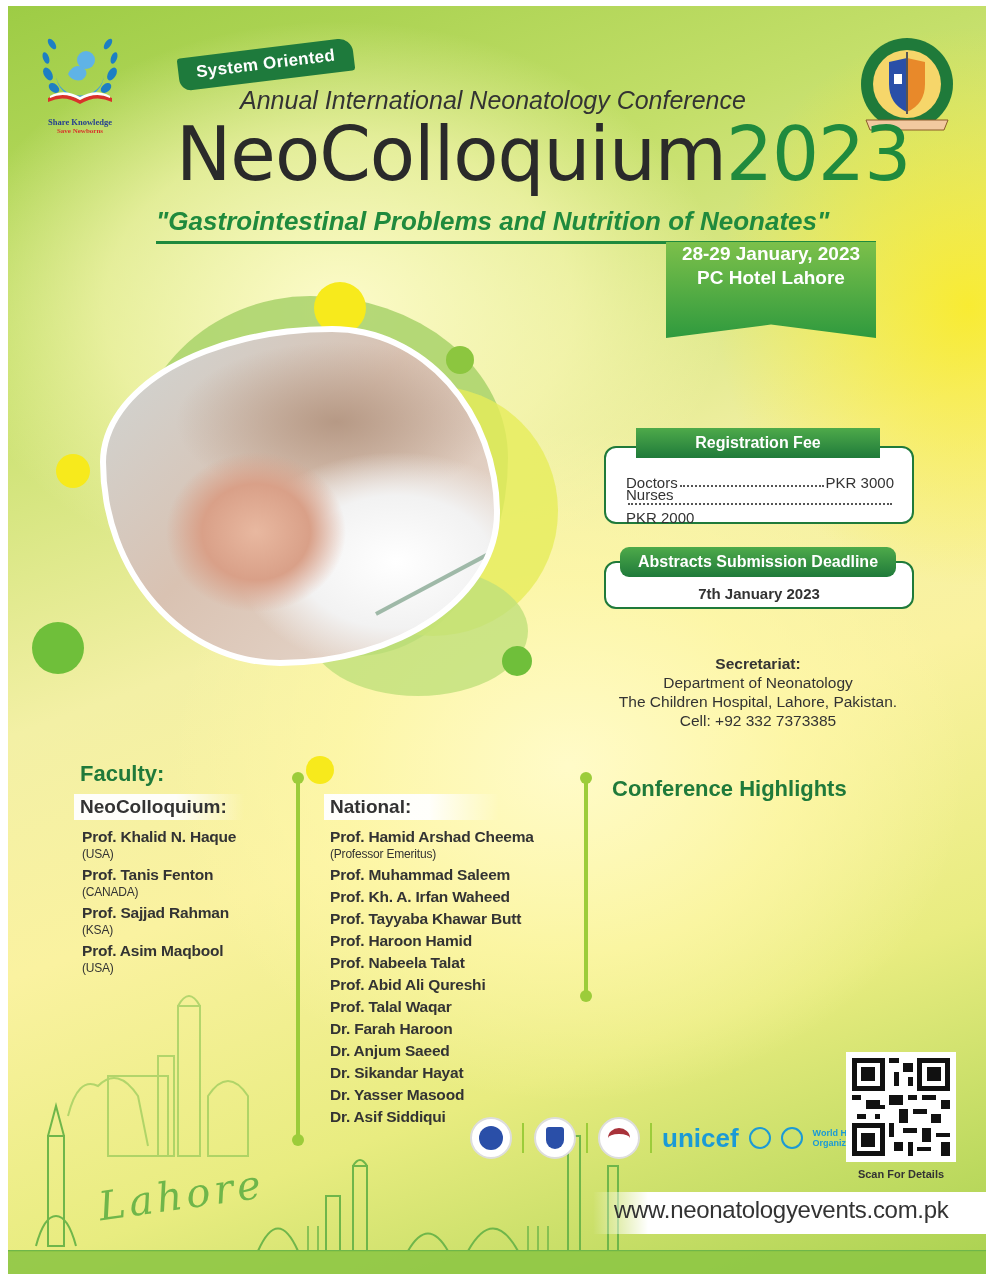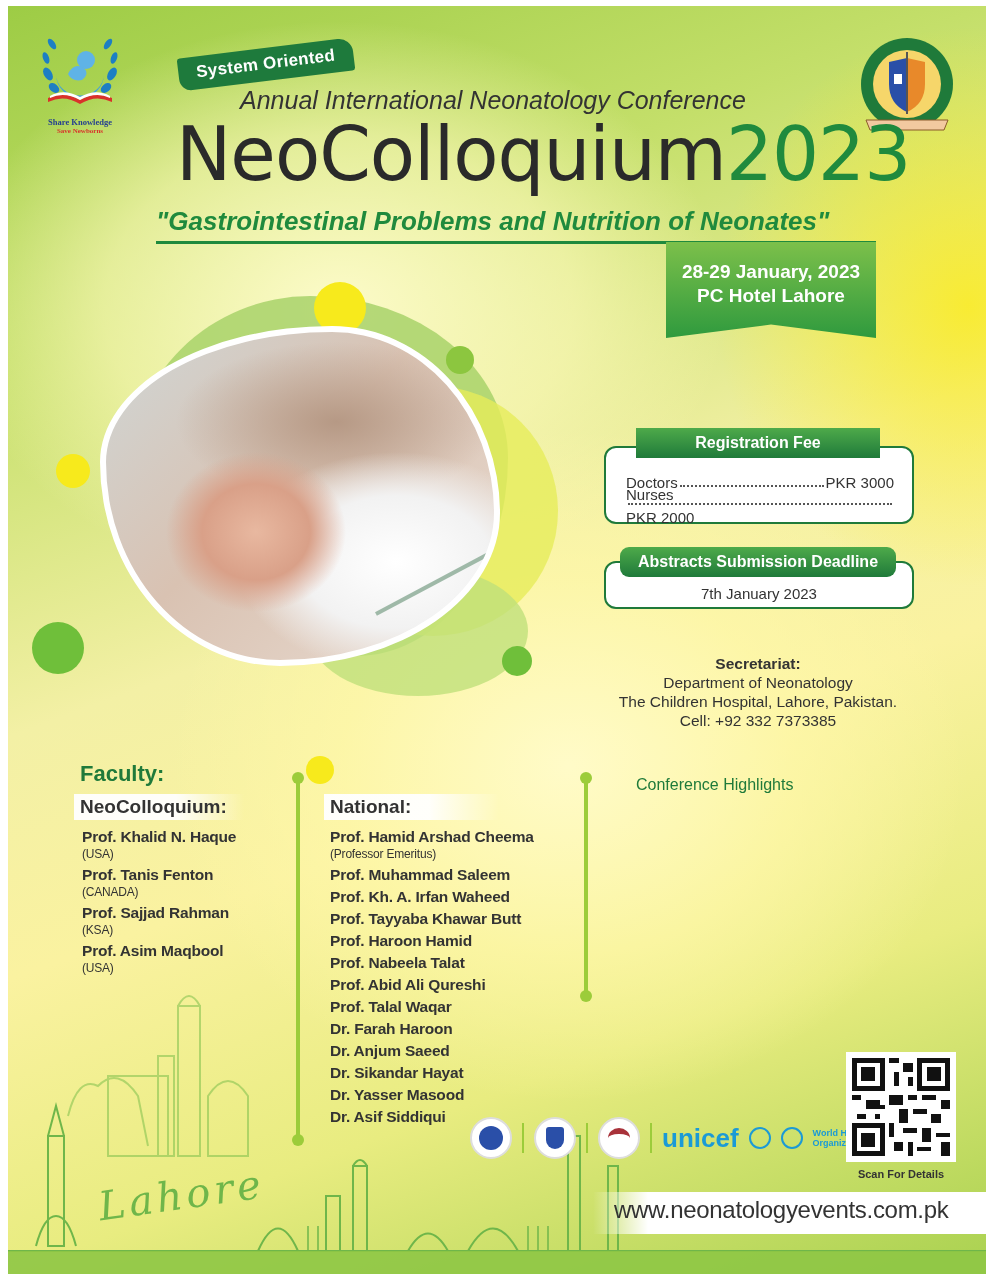--- a/index.html
+++ b/index.html
@@ -22,21 +22,21 @@
     left:170px; top:42px; background:#1e7a3c; color:#fff; font-weight:bold; font-size:17px;
     padding:6px 18px 7px 18px; transform:rotate(-7deg); border-radius:3px 14px 3px 12px;
     font-family:"Liberation Sans", sans-serif; letter-spacing:0.3px;
   }
   .annual { left:232px; top:80px; font-size:25px; font-style:italic; color:#333; }
   .neo-title { left:168px; top:108px; font-size:74px; line-height:80px; color:#2a2a2a; letter-spacing:-1px; font-family:"DejaVu Sans", sans-serif; font-weight:normal;}
   .neo-title .yr { color:#1f8a3d; }
   .theme { left:148px; top:200px; font-size:26px; color:#1f8a3d; font-style:italic; font-weight:bold; padding-bottom:4px; border-bottom:3px solid #1f8a3d; width:720px;}
   .date-ribbon {
     left:658px; top:236px; width:210px; height:96px; background:linear-gradient(180deg,#7cc04a,#2f9a3e);
-    color:#fff; text-align:center; font-weight:bold; font-size:19px; line-height:24px; padding-top:18px;
+    color:#fff; text-align:center; font-weight:bold; font-size:19px; line-height:24px; 
     clip-path: polygon(0 0,100% 0,100% 100%,50% 86%,0 100%);
   }
 
   
   .blob-back1 { left:120px; top:290px; width:380px; height:360px; background:#a8d26a; border-radius:48% 52% 40% 60% / 50% 45% 55% 50%; opacity:0.85;}
   .blob-back2 { left:300px; top:380px; width:250px; height:250px; background:#e6ec5a; border-radius:50%; opacity:0.8;}
   .blob-back3 { left:300px; top:560px; width:220px; height:130px; background:#bfe07a; border-radius:50%; opacity:0.8;}
   .photo {
     left:92px; top:320px; width:400px; height:340px;
     border:6px solid #fff; border-radius:58% 42% 55% 45% / 40% 55% 45% 60%;
@@ -52,40 +52,40 @@
 
   
   .fee-box { left:596px; top:440px; width:310px; height:78px; border:2px solid #1f7a3a; border-radius:12px; background:#fff; }
   .fee-head { left:628px; top:422px; width:244px; height:30px; background:linear-gradient(180deg,#4eaa4a,#1f7a3a); border-radius:0; color:#fff; text-align:center; font-weight:bold; font-size:16px; line-height:30px;}
   .fee-row { position:absolute; left:20px; font-size:15px; color:#333; display:flex; width:268px; }
   .fee-row .lbl { white-space:nowrap; }
   .fee-row .dots { flex:1; border-bottom:2px dotted #555; margin:0 2px 4px 2px; }
   .fee-row .val { white-space:nowrap; }
   .dl-box { left:596px; top:555px; width:310px; height:48px; border:2px solid #1f7a3a; border-radius:12px; background:#fff; }
   .dl-head { left:612px; top:541px; width:276px; height:30px; background:linear-gradient(180deg,#4eaa4a,#1f7a3a); border-radius:9px; color:#fff; text-align:center; font-weight:bold; font-size:16px; line-height:30px;}
-  .dl-val { position:absolute; left:0; right:0; top:22px; text-align:center; font-size:15px; color:#333; }
+  .dl-val { position:absolute; left:0; right:0; top:22px; text-align:center; font-size:15px; color:#333;font-weight:bold; }
 
   
   .sec { left:590px; top:648px; width:320px; text-align:center; color:#333; font-size:15.5px; line-height:19px; font-family:"Liberation Sans Narrow","Liberation Sans", sans-serif;}
   .sec .t { font-weight:bold; }
 
   
   .fac-title { left:72px; top:755px; font-size:22px; font-weight:bold; color:#1f7a3a; }
   .sub-head { font-size:19px; font-weight:bold; color:#333; padding:2px 6px; background:linear-gradient(90deg,rgba(255,255,255,0.95) 60%, rgba(255,255,255,0)); }
   .intl-head { left:66px; top:788px; width:170px; }
   .nat-head { left:316px; top:788px; width:175px; }
   .person-list { list-style:none; }
   .person-list li { font-weight:bold; color:#333; font-size:15.5px; line-height:22px; letter-spacing:-0.2px;}
   .person-list li .note { display:block; font-weight:normal; font-size:12px; line-height:12px; margin-bottom:4px; }
   .intl-list { left:74px; top:820px; }
   .nat-list { left:322px; top:820px; }
   .vline { width:4px; background:#9ccc3a; }
   .vline-dot { width:12px; height:12px; border-radius:50%; background:#9ccc3a; }
 
-  .hl-title { left:628px; top:770px; font-size:16px; font-weight:normal; color:#1f7a3a; }
+  .hl-title { left:604px; top:770px; font-size:22px; font-weight:bold; color:#1f7a3a; }
   .hl-list { left:604px; top:806px; list-style:none; }
   .hl-list li { font-size:17px; font-weight:bold; color:#333; line-height:24px; }
 
   
   .skyline { left:0; top:960px; width:978px; height:308px; }
   .lahore { left:90px; top:1166px; font-family:"DejaVu Serif", serif; font-style:italic; font-size:40px; color:#6fb64a; transform:rotate(-8deg); letter-spacing:4px; }
 
   
   .logo-row { left:462px; top:1110px; height:44px; display:flex; align-items:center; gap:10px; }
   .round-logo { width:42px; height:42px; border-radius:50%; background:#fff; border:2px solid #ddd; display:flex; align-items:center; justify-content:center;}

